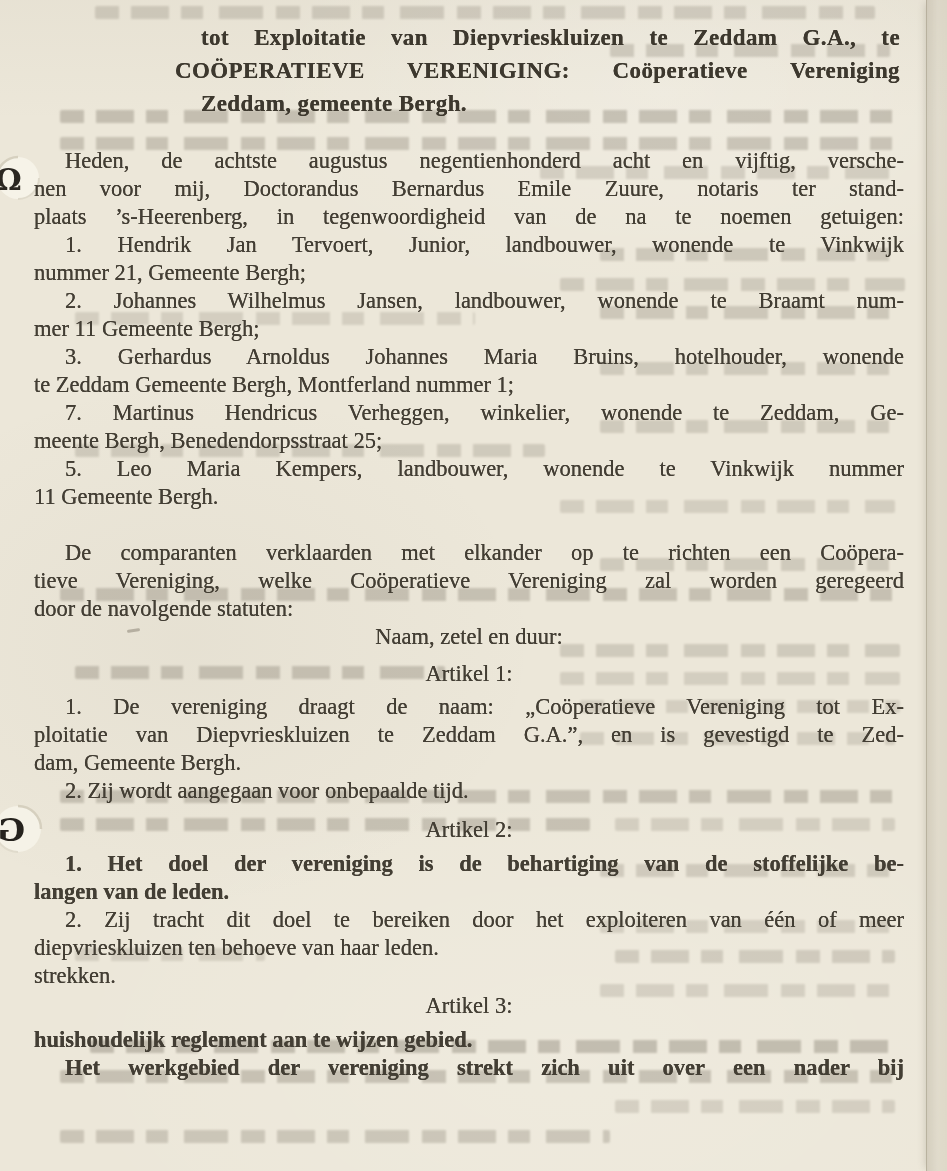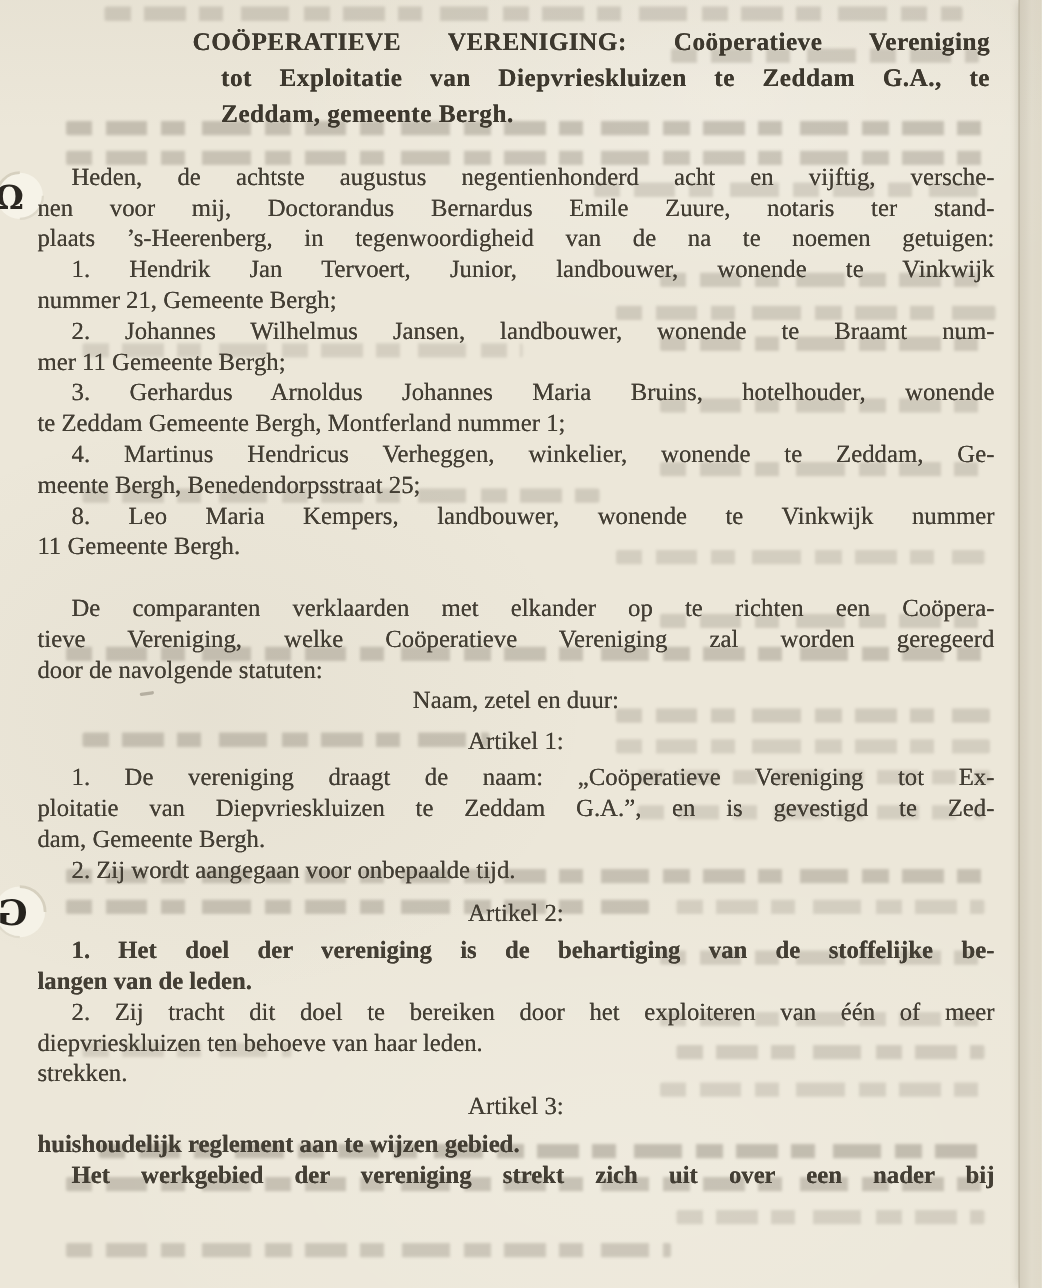--- a/index.html
+++ b/index.html
@@ -110,22 +110,22 @@
   <g transform="scale(-1,1) translate(-36,0)">
     <text x="3" y="38" font-family="DejaVu Serif, serif" font-weight="bold" font-size="32" fill="#25221d">G</text>
   </g>
 </svg>
 
 <div class="stray"></div>
 
 <div class="content">
 
   <div class="heading">
+    <div class="line jl h-ind">tot Exploitatie van Diepvrieskluizen te Zeddam G.A., te</div>
     <div class="line jl">COÖPERATIEVE VERENIGING: Coöperatieve Vereniging</div>
-    <div class="line jl h-ind">tot Exploitatie van Diepvrieskluizen te Zeddam G.A., te</div>
     <div class="line ll h-ind">Zeddam, gemeente Bergh.</div>
   </div>
 
   <div class="para mt27">
     <div class="line jl ind">Heden, de achtste augustus negentienhonderd acht en vijftig, versche-</div>
     <div class="line jl">nen voor mij, Doctorandus Bernardus Emile Zuure, notaris ter stand-</div>
     <div class="line jl">plaats ’s-Heerenberg, in tegenwoordigheid van de na te noemen getuigen:</div>
   </div>
 
   <div class="para">
@@ -134,25 +134,25 @@
   </div>
   <div class="para">
     <div class="line jl ind">2. Johannes Wilhelmus Jansen, landbouwer, wonende te Braamt num-</div>
     <div class="line ll">mer 11 Gemeente Bergh;</div>
   </div>
   <div class="para">
     <div class="line jl ind">3. Gerhardus Arnoldus Johannes Maria Bruins, hotelhouder, wonende</div>
     <div class="line ll">te Zeddam Gemeente Bergh, Montferland nummer 1;</div>
   </div>
   <div class="para">
-    <div class="line jl ind">4. Martinus Hendricus Verheggen, winkelier, wonende te Zeddam, Ge-</div>
+    <div class="line jl ind">7. Martinus Hendricus Verheggen, winkelier, wonende te Zeddam, Ge-</div>
     <div class="line ll">meente Bergh, Benedendorpsstraat 25;</div>
   </div>
   <div class="para">
-    <div class="line jl ind">8. Leo Maria Kempers, landbouwer, wonende te Vinkwijk nummer</div>
+    <div class="line jl ind">5. Leo Maria Kempers, landbouwer, wonende te Vinkwijk nummer</div>
     <div class="line ll">11 Gemeente Bergh.</div>
   </div>
 
   <div class="para mt12">
     <div class="line jl ind">De comparanten verklaarden met elkander op te richten een Coöpera-</div>
     <div class="line jl">tieve Vereniging, welke Coöperatieve Vereniging zal worden geregeerd</div>
     <div class="line ll">door de navolgende statuten:</div>
   </div>
 
   <div class="line center mt13">Naam, zetel en duur:</div>

